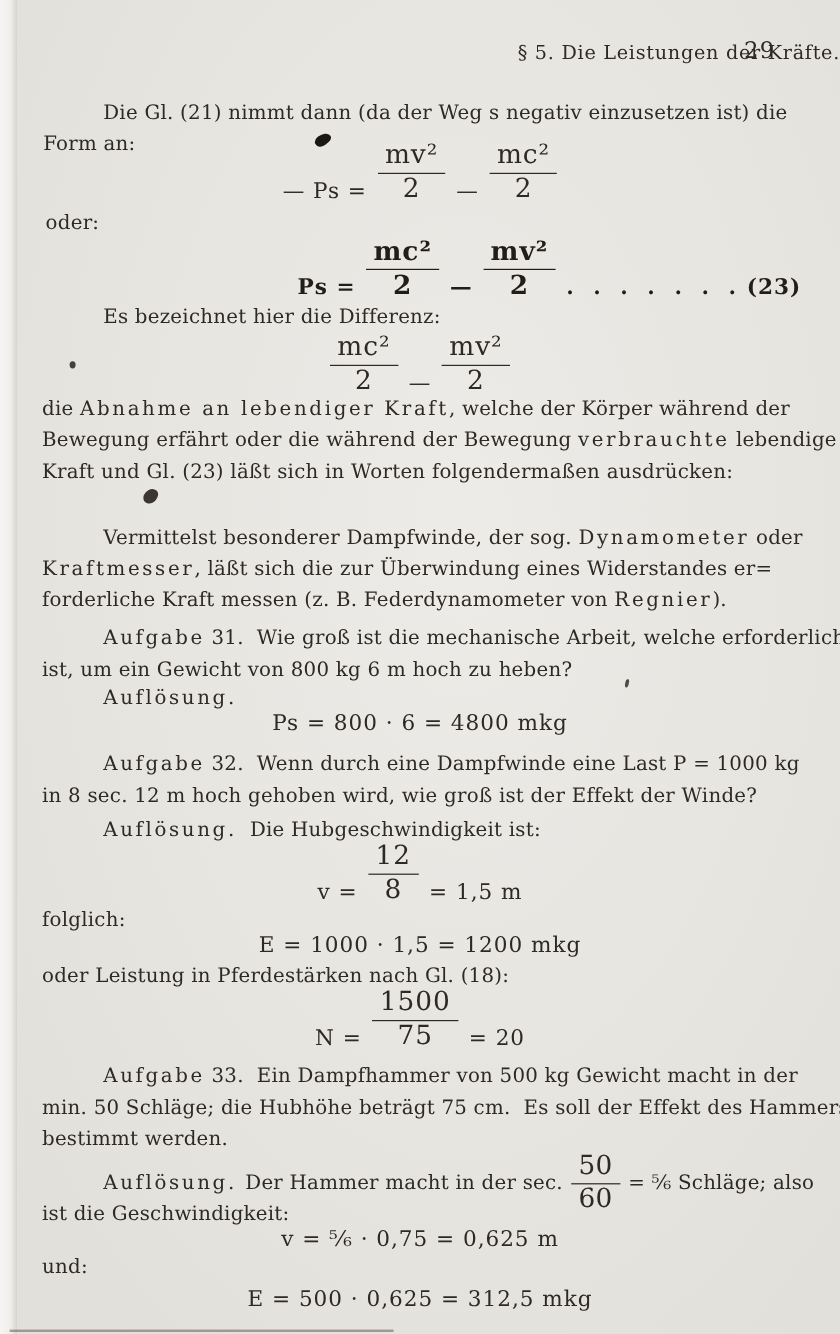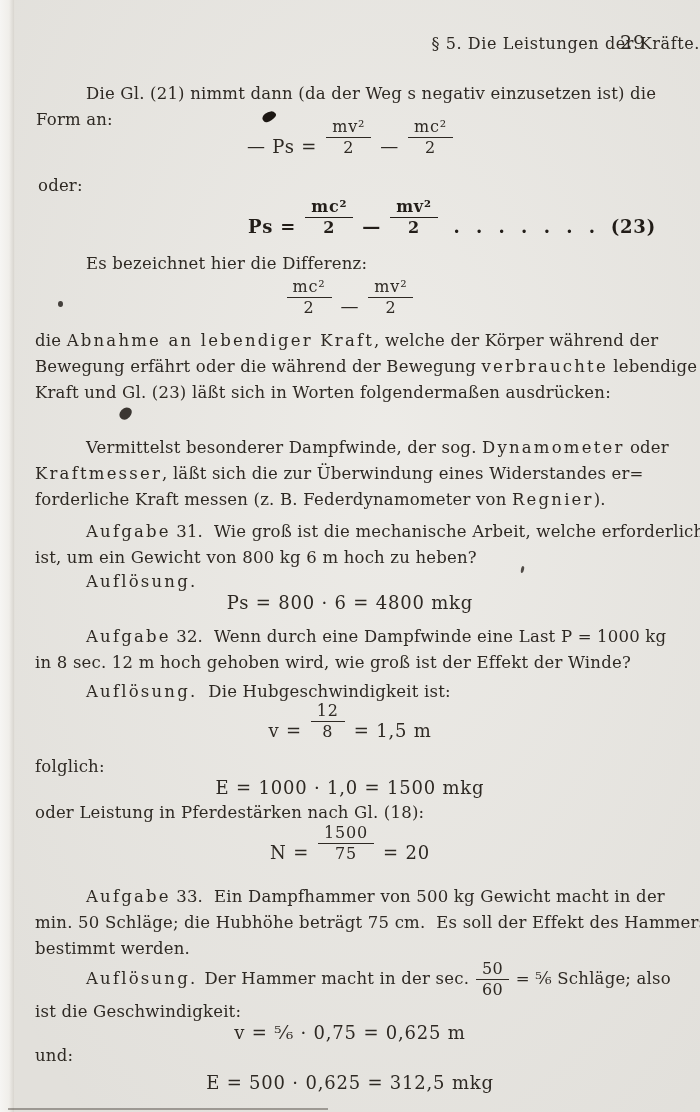--- a/index.html
+++ b/index.html
@@ -20,21 +20,21 @@
     background:rgba(70,64,58,0.45);}
   .header{position:absolute;top:34px;left:0;right:0;text-align:right;
     font-size:16px;letter-spacing:0.6px;}
   .pagenum{position:absolute;top:31px;left:620px;font-size:19px;letter-spacing:1px;text-align:right;}
   .ln{position:absolute;white-space:pre;font-size:16.5px;letter-spacing:0.2px;line-height:1.25;}
   .g{letter-spacing:2.2px;text-align:center;}
   .bold{font-weight:bold;color:#221d18;}
   .ctr{left:0;right:0;text-align:center;}
   .formula{position:absolute;left:0;right:0;display:flex;justify-content:center;align-items:flex-end;
     gap:9px;font-size:18px;letter-spacing:0.8px;white-space:pre;}
-  .frac{display:inline-flex;flex-direction:column;align-items:center;line-height:1.12;font-size:16px;}
+  .frac{display:inline-flex;flex-direction:column;align-items:center;line-height:1.12;font-size:22px;}
   .frac .num{padding:0 6px 1px;border-bottom:1.6px solid currentColor;}
   .frac .den{padding-top:1px;}
   .f2x{left:248px;right:44px;justify-content:flex-start;font-weight:bold;color:#221d18;}
   .f2x .dots{flex:1;text-align:center;word-spacing:10px;letter-spacing:0;font-weight:bold;}
   .frow{display:flex;align-items:center;gap:7px;}
   .mark{position:absolute;background:#1c1713;}
   .mark-comma{left:262px;top:112px;width:14px;height:9px;border-radius:60% 90% 50% 70%;transform:rotate(-38deg);}
   .mark-leaf{left:120px;top:407px;width:11px;height:13px;border-radius:70% 40% 65% 45%;transform:rotate(24deg);opacity:0.85;}
   .mark-dot{left:58px;top:301px;width:5px;height:6px;border-radius:50%;opacity:0.8;}
   .mark-speck{left:521px;top:566px;width:3px;height:7px;border-radius:50% 50% 60% 60%;transform:rotate(12deg);opacity:0.75;}
@@ -104,21 +104,21 @@
   <div class="ln" style="top:682px;left:86px"><span class="g">Auflösung.</span><span>  Die Hubgeschwindigkeit ist:</span></div>
 
   <div class="formula" style="top:702px">
     <span>v =</span>
     <span class="frac"><span class="num">12</span><span class="den">8</span></span>
     <span>= 1,5 m</span>
   </div>
 
   <div class="ln" style="top:757px;left:35px">folglich:</div>
 
-  <div class="formula" style="top:777px"><span>E = 1000 · 1,0 = 1500 mkg</span></div>
+  <div class="formula" style="top:777px"><span>E = 1000 · 1,5 = 1200 mkg</span></div>
 
   <div class="ln" style="top:803px;left:35px">oder Leistung in Pferdestärken nach Gl. (18):</div>
 
   <div class="formula" style="top:824px">
     <span>N =</span>
     <span class="frac"><span class="num">1500</span><span class="den">75</span></span>
     <span>= 20</span>
   </div>
 
   <div class="ln" style="top:887px;left:86px"><span class="g">Aufgabe</span><span> 33.  Ein Dampfhammer von 500 kg Gewicht macht in der</span></div>

